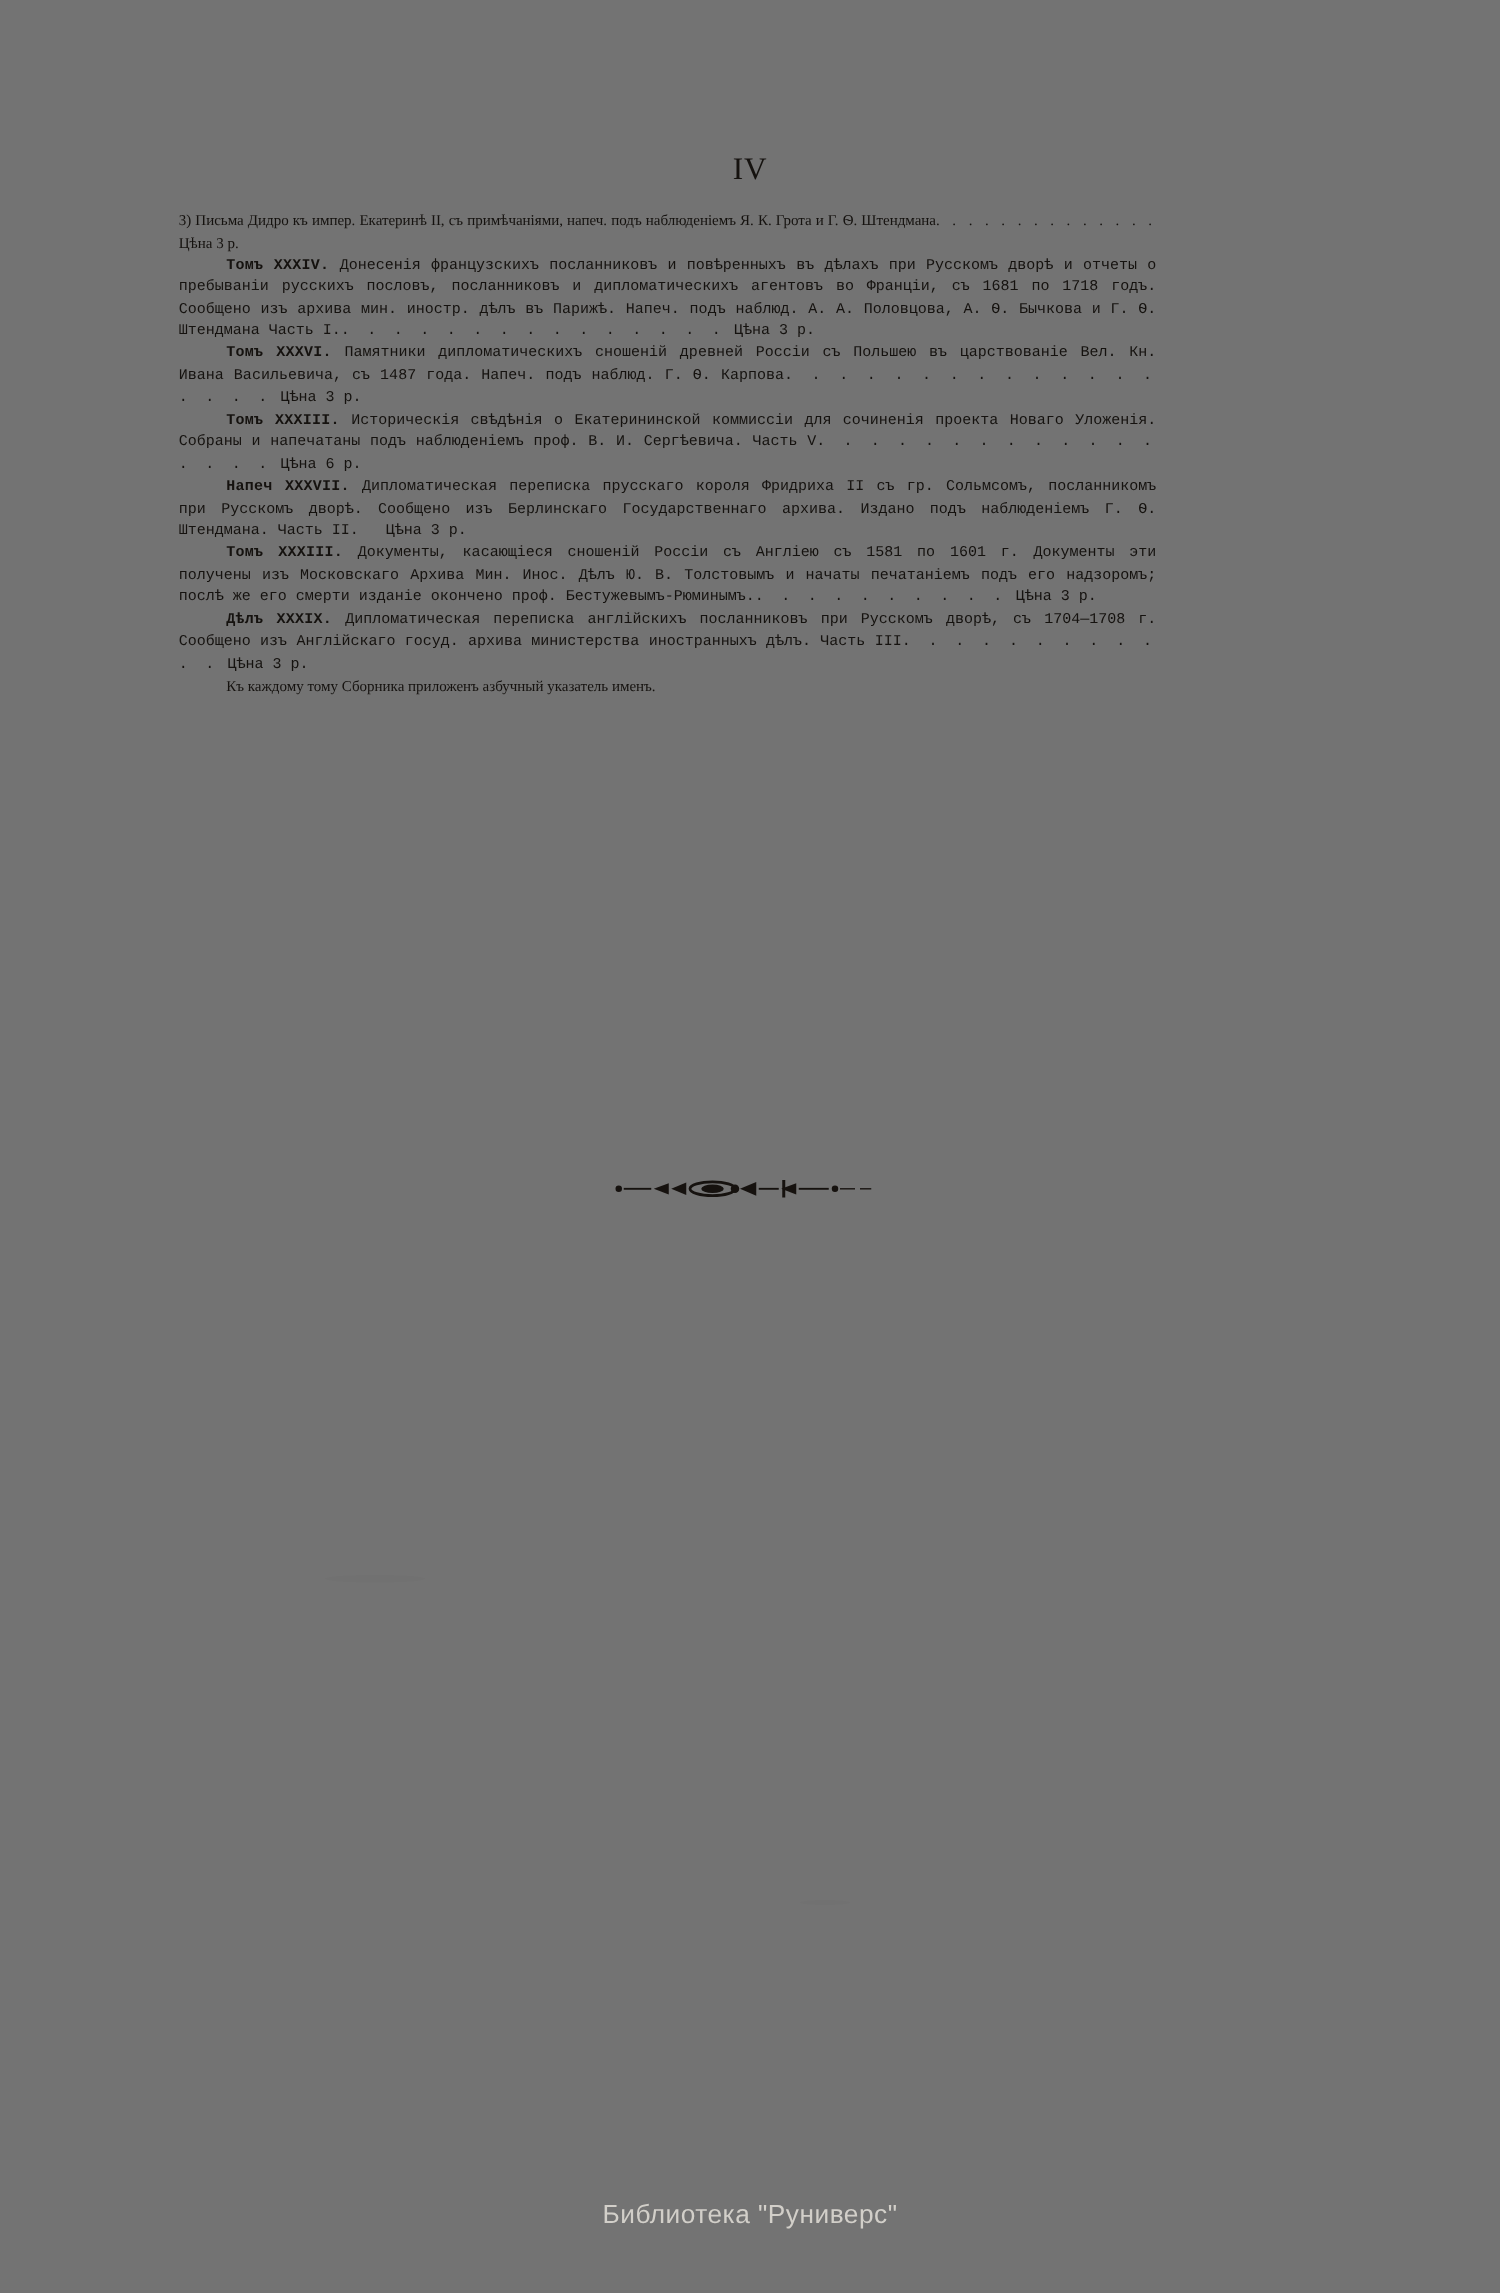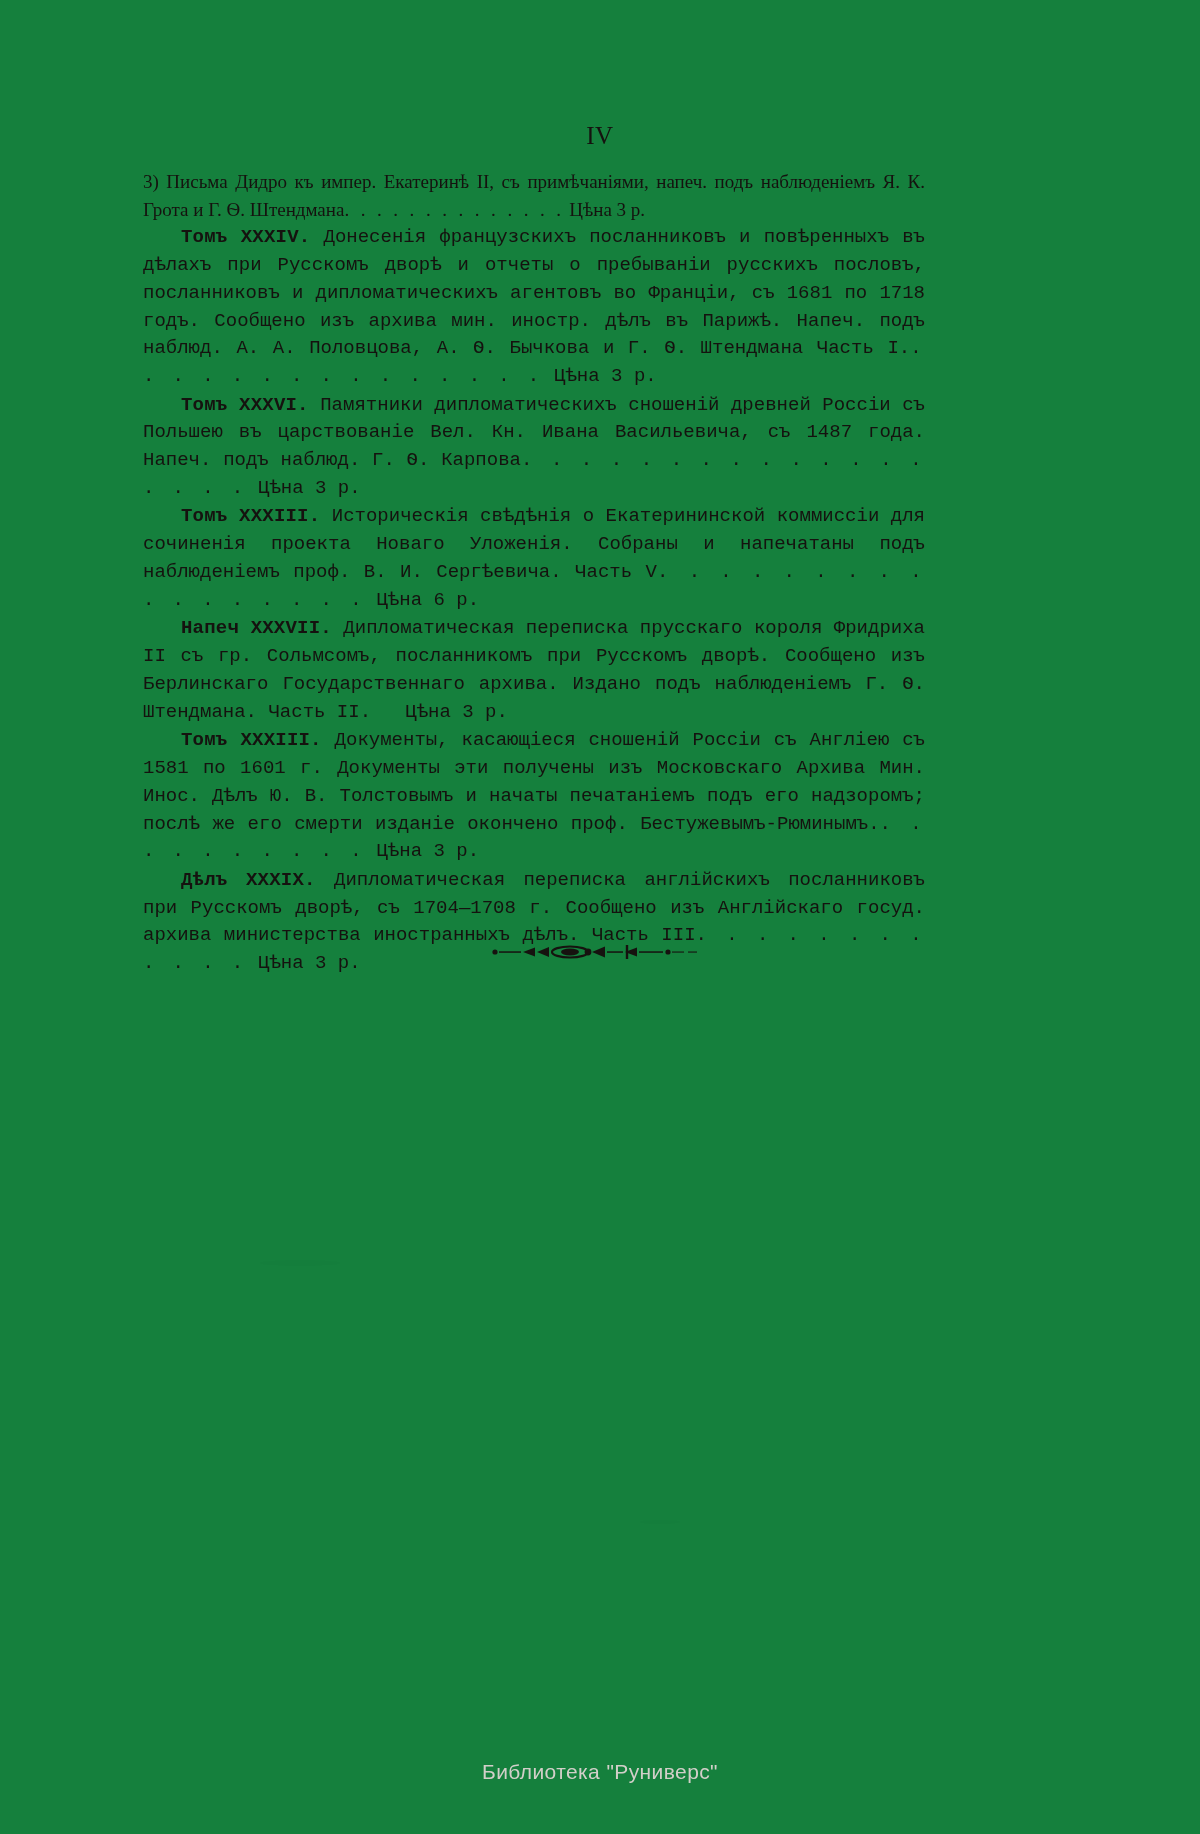--- a/index.html
+++ b/index.html
@@ -4,21 +4,21 @@
 <style>
   html, body {
     margin: 0;
     padding: 0;
     background: #ffffff;
   }
   .page {
     position: relative;
     width: 1200px;
     height: 1834px;
-    background: #15803d;
+    background: #737373;
     overflow: hidden;
     font-family: "Liberation Serif", "DejaVu Serif", serif;
     color: #15120f;
   }
   .page-number {
     position: absolute;
     top: 122px;
     left: 0;
     width: 1200px;
     text-align: center;
@@ -26,21 +26,21 @@
     letter-spacing: 0.5px;
     font-family: "Liberation Serif", serif;
   }
   .text-block {
     position: absolute;
     top: 168px;
     left: 143px;
     width: 782px;
   }
   .para {
-    font-size: 19px;
+    font-size: 12px;
     line-height: 1.465;
     text-align: justify;
     text-justify: inter-word;
     margin: 0 0 0.5px 0;
     hyphens: manual;
   }
   .para.indent {
     text-indent: 38px;
     font-family: Liberation Mono, monospace;
   }
@@ -106,20 +106,21 @@
     <p class="para indent"><span class="vol">Томъ XXXVI.</span> <span>Памятники дипломатическихъ сношеній древней Россіи съ Польшею въ царствованіе Вел. Кн. Ивана Васильевича, съ 1487 года. Напеч. подъ наблюд. Г. Ѳ. Карпова</span><span class="leader">. . . . . . . . . . . . . . . . . .</span> <span class="price">Цѣна 3 р.</span></p>
 
     <p class="para indent"><span class="vol">Томъ XXXIII.</span> <span>Историческія свѣдѣнія о Екатерининской коммиссіи для сочиненія проекта Новаго Уложенія. Собраны и напечатаны подъ наблюденіемъ проф. В. И. Сергѣевича. Часть V</span><span class="leader">. . . . . . . . . . . . . . . . .</span> <span class="price">Цѣна 6 р.</span></p>
 
     <p class="para indent"><span class="vol">Напеч XXXVII.</span> <span>Дипломатическая переписка прусскаго короля Фридриха II съ гр. Сольмсомъ, посланникомъ при Русскомъ дворѣ. Сообщено изъ Берлинскаго Государственнаго архива. Издано подъ наблюденіемъ Г. Ѳ. Штендмана. Часть II.</span> &nbsp;&nbsp;<span class="price">Цѣна 3 р.</span></p>
 
     <p class="para indent"><span class="vol">Томъ XXXIII.</span> <span>Документы, касающіеся сношеній Россіи съ Англіею съ 1581 по 1601 г. Документы эти получены изъ Московскаго Архива Мин. Инос. Дѣлъ Ю. В. Толстовымъ и начаты печатаніемъ подъ его надзоромъ; послѣ же его смерти изданіе окончено проф. Бестужевымъ-Рюминымъ.</span><span class="leader">. . . . . . . . . .</span> <span class="price">Цѣна 3 р.</span></p>
 
     <p class="para indent"><span class="vol">Дѣлъ XXXIX.</span> <span>Дипломатическая переписка англійскихъ посланниковъ при Русскомъ дворѣ, съ 1704—1708 г. Сообщено изъ Англійскаго госуд. архива министерства иностранныхъ дѣлъ. Часть III</span><span class="leader">. . . . . . . . . . . .</span> <span class="price">Цѣна 3 р.</span></p>
 
+    <p class="para last-line">Къ каждому тому Сборника приложенъ азбучный указатель именъ.</p>
   </div>
 
   <div class="ornament">
     <svg width="230" height="22" viewBox="0 0 230 22" aria-hidden="true">
       <g fill="#16120f" stroke="#16120f">
         <circle cx="10" cy="11" r="2.6" stroke="none"></circle>
         <rect x="14" y="10.3" width="22" height="1.5" stroke="none"></rect>
         <path d="M38 11 L50 6.5 L50 15.5 Z" stroke="none"></path>
         <path d="M52 11 L64 6 L64 16 Z" stroke="none"></path>
         <ellipse cx="85" cy="11" rx="18" ry="5.5" fill="none" stroke-width="2.2"></ellipse>

